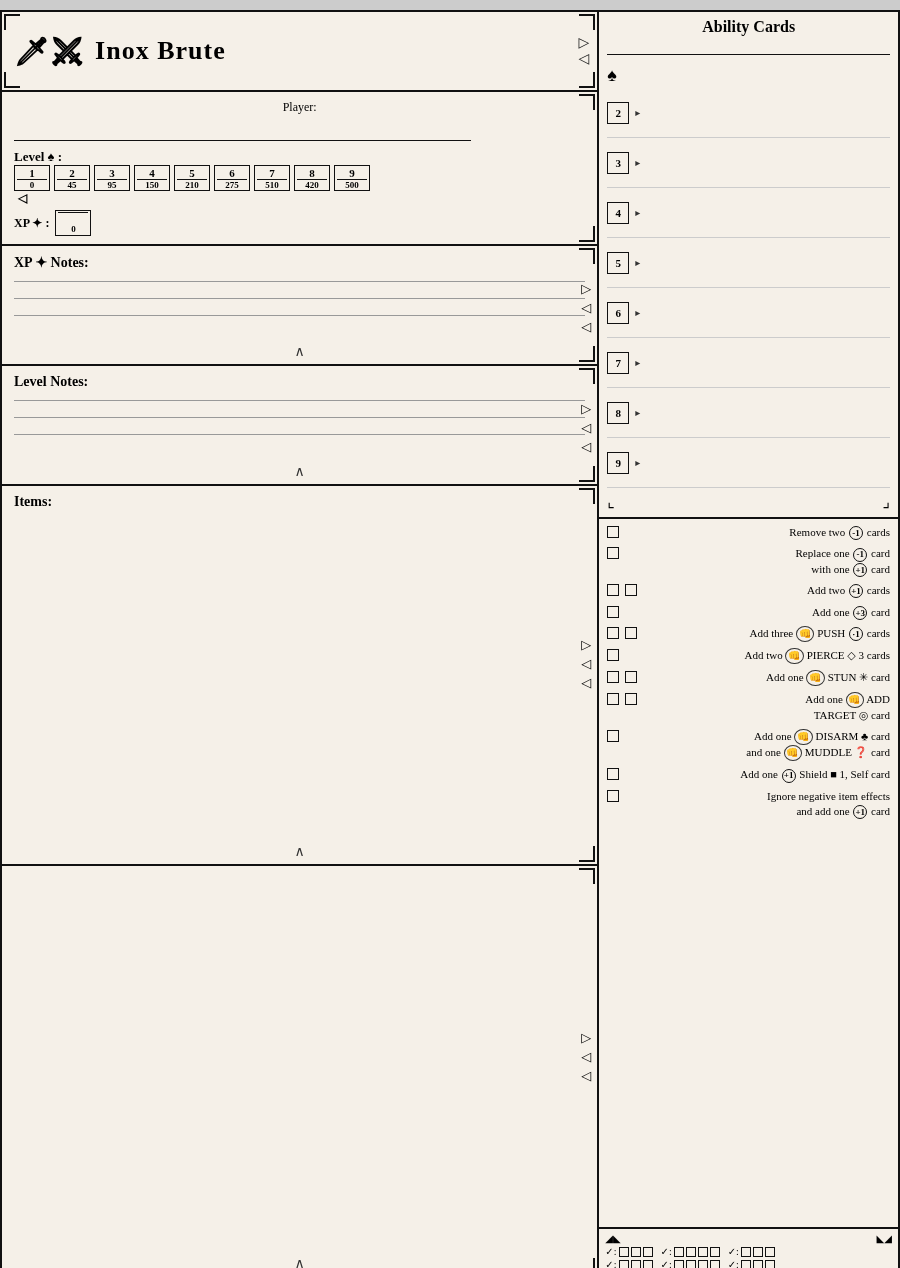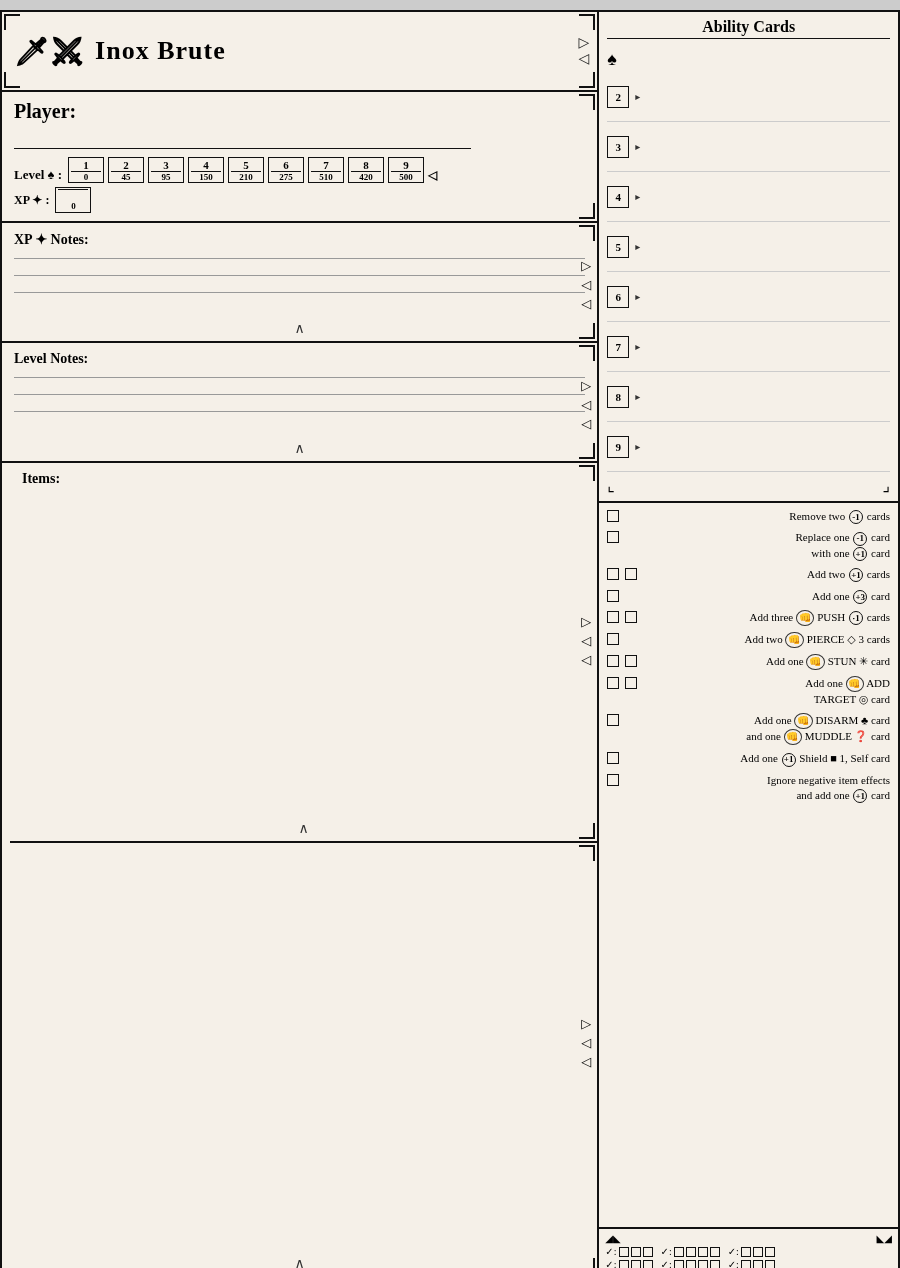--- a/index.html
+++ b/index.html
@@ -62,36 +62,38 @@
     .corner-bl { bottom: 2px; left: 2px; border-width: 0 0 2px 2px; }
     .corner-br { bottom: 2px; right: 2px; border-width: 0 2px 2px 0; }
 
     
     .player-section {
       border-bottom: 2px solid #111;
       padding: 8px 12px;
       position: relative;
     }
     .player-label {
-      font-size: 20px;
-      font-weight: bold;
+      font-size: 12px;
+      font-weight: normal;
       margin-bottom: 6px;
+      text-align: center;
     }
     .player-line {
       border-bottom: 1px solid #111;
       height: 20px;
       margin-bottom: 8px;
       width: 80%;
     }
     .level-row {
       display: flex;
-      align-items: flex-end;
+      align-items: flex-start;
       margin-bottom: 4px;
       font-size: 12px;
       font-weight: bold;
+      flex-direction: column;
     }
     .level-label {
       margin-right: 6px;
       font-size: 13px;
       font-weight: bold;
     }
     .level-boxes {
       display: flex;
       gap: 4px;
     }
@@ -147,21 +149,20 @@
       border-bottom: 1px solid #999;
       height: 1px;
     }
 
     
     .items-section {
       border-bottom: 2px solid #111;
       padding: 8px 25px 20px 12px;
       position: relative;
       min-height: 380px;
-      margin-left: 8px;
     }
     .items-label {
       font-size: 14px;
       font-weight: bold;
     }
 
     
     .quest-section {
       padding: 8px 12px 20px 12px;
       position: relative;
@@ -195,21 +196,21 @@
       border-bottom: 2px solid #111;
       padding: 6px 8px;
     }
     .section-title {
       text-align: center;
       font-size: 16px;
       font-weight: bold;
       font-family: 'Georgia', serif;
       margin-bottom: 6px;
       border-bottom: 1px solid #111;
-      padding-bottom: 2px;
+      padding-bottom: 18px;
     }
     .ability-card-row {
       display: flex;
       align-items: center;
       padding: 4px 0;
       border-bottom: 1px solid #ccc;
       min-height: 50px;
     }
     .ability-card-row:last-child {
       border-bottom: none;

